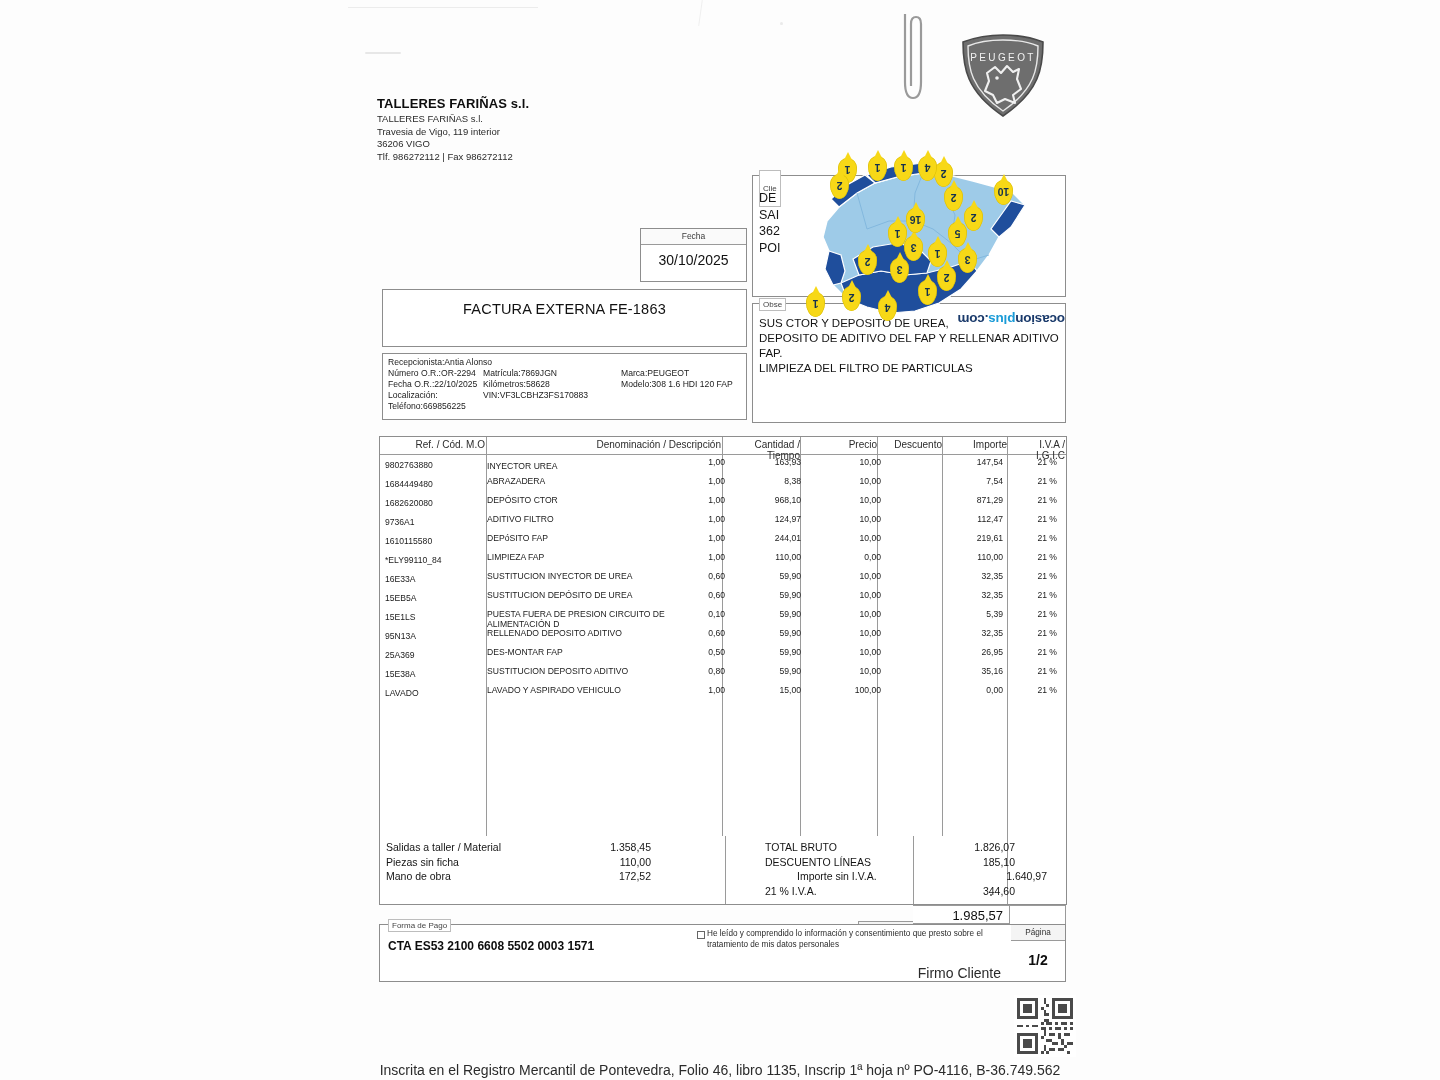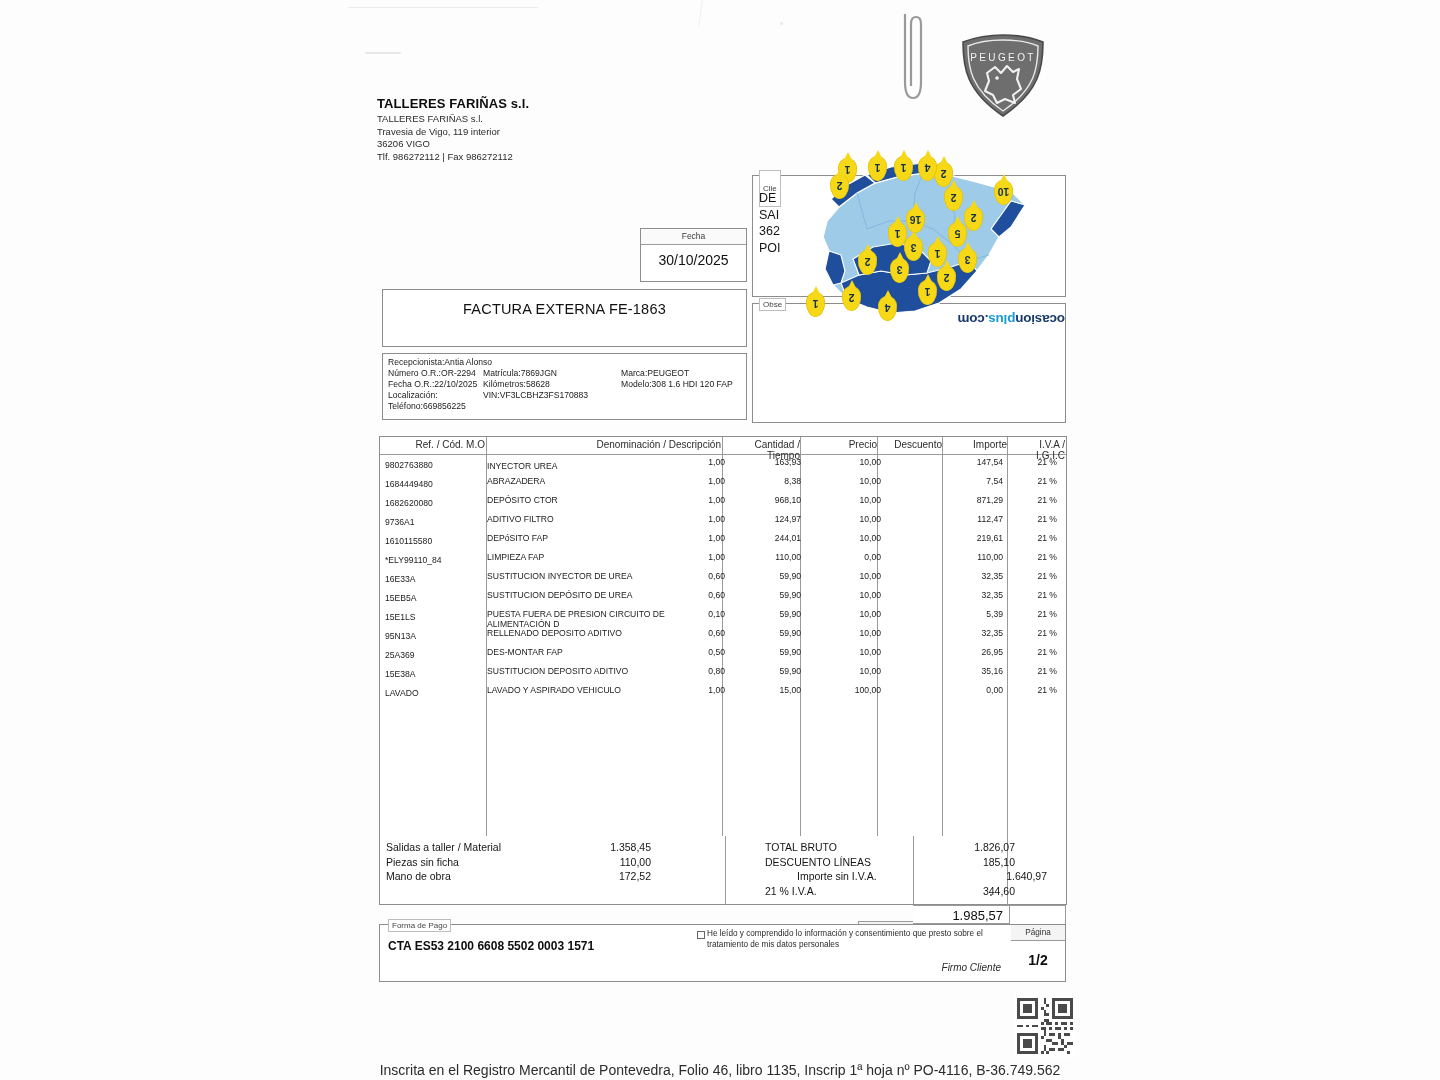--- a/index.html
+++ b/index.html
@@ -125,21 +125,21 @@
     border:1px solid #8d8d8d;background:#fff;}
   .pago-lab{position:absolute;left:8px;top:-6px;background:#fff;padding:0 3px;
     font-size:8px;color:#444;border:1px solid #bdbdbd;line-height:11px;}
   .pago-val{position:absolute;left:8px;top:14px;font-size:12px;font-weight:bold;color:#0d0d0d;}
 
   .consent-box{position:absolute;left:691px;top:924px;width:320px;height:56px;
     border:1px solid #8d8d8d;border-left:none;background:#fff;}
   .consent-chk{position:absolute;left:6px;top:6px;width:6px;height:6px;border:1px solid #666;}
   .consent-txt{position:absolute;left:16px;top:3px;width:296px;font-size:8.2px;
     line-height:11px;color:#2a2a2a;}
-  .firma{position:absolute;right:10px;bottom:8px;font-size:10px;color:#2a2a2a;font-style:italic;}
+  .firma{position:absolute;right:10px;bottom:0;font-size:14px;color:#2a2a2a;}
 
   .pag-box{position:absolute;left:1011px;top:924px;width:54px;height:56px;
     border:1px solid #8d8d8d;border-left:none;background:#fff;}
   .pag-lab{height:15px;border-bottom:1px solid #9a9a9a;background:#f4f4f4;
     font-size:8.2px;text-align:center;line-height:15px;color:#333;}
   .pag-val{font-size:14px;font-weight:bold;text-align:center;padding-top:11px;color:#0d0d0d;}
 
   
   .qr{position:absolute;left:1010px;top:995px;width:70px;height:62px;}
 
@@ -206,20 +206,26 @@
     <div class="cliente-lines">
       <div>DE</div>
       <div>SAI</div>
       <div>362</div>
       <div>POI</div>
     </div>
   </div>
 
   <div class="obs-box">
     <div class="obs-lab">Obse</div>
+    <div class="obs-lines">
+      <div>SUS                                 CTOR Y DEPOSITO DE UREA,</div>
+      <div>DEPOSITO DE ADITIVO DEL FAP Y RELLENAR ADITIVO</div>
+      <div>FAP.</div>
+      <div>LIMPIEZA DEL FILTRO DE PARTICULAS</div>
+    </div>
   </div>
 
   <div class="map-overlay">
     <div class="map-brand">
       <span>ocasion</span><span class="b">plus</span><span>.com</span>
     </div>
     <svg width="290" height="185" viewBox="0 0 290 185" style="position:absolute;left:0;top:0">
       <path d="M48 128 L62 106 L74 96 L84 78 L96 62 L112 44 L134 30 L158 22 L182 20 L206 26
                L226 34 L240 48 L248 64 L244 82 L250 96 L246 112 L234 126 L216 140 L198 150
                L176 156 L150 160 L124 158 L100 152 L78 146 L60 140 Z" fill="#9ecbe8" stroke="#ffffff" stroke-width="1.4"></path>

